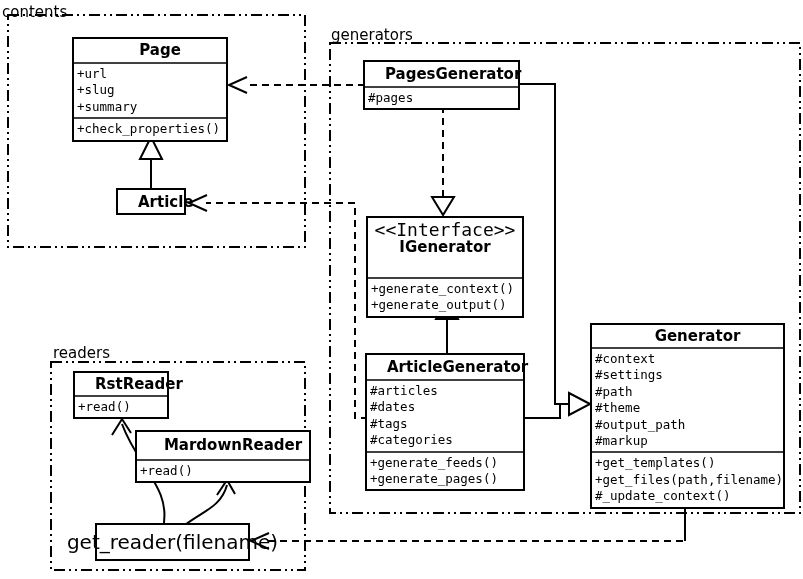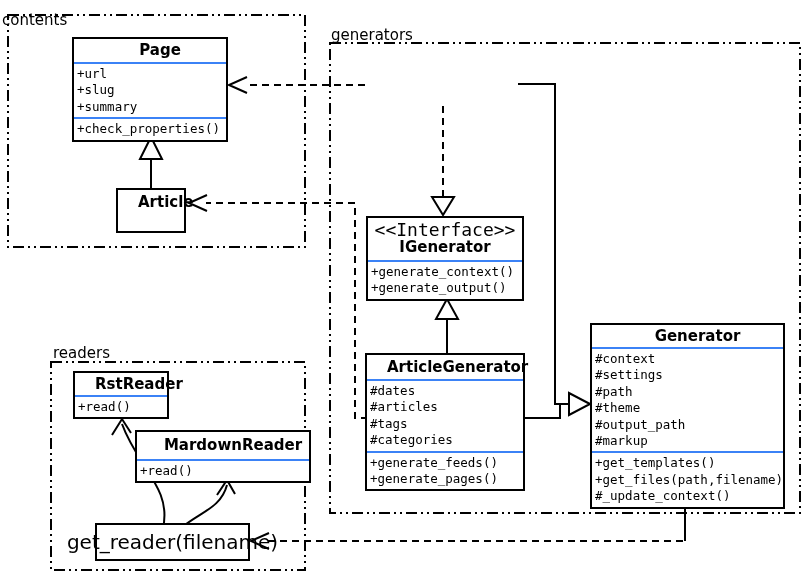--- a/index.html
+++ b/index.html
@@ -12,29 +12,29 @@
     position:absolute;font-size:15px;line-height:16px;color:#000;
     background:transparent;white-space:nowrap;
   }
   .uml-class{
     position:absolute;background:#ffffff;border:2px solid #000;box-sizing:border-box;
   }
   .uml-title{
     font-weight:bold;font-size:15px;text-align:center;white-space:nowrap;padding-left:20px;
   }
   .uml-sec{
-    border-top:2px solid #3b82f6;padding:2px 3px;
+    border-top:2px solid #404040;padding:2px 3px;
     font-family:"DejaVu Sans Mono",monospace;font-size:12.5px;
   }
   .row{white-space:pre;line-height:16.4px;}
   .stereotype{
     font-family:"DejaVu Sans Mono",monospace;font-size:18px;text-align:center;
     line-height:15px;padding-top:4px;
   }
-  .iface-name{font-weight:bold;font-size:15px;text-align:center;line-height:21px;padding-bottom:2px;}
+  .iface-name{font-weight:bold;font-size:15px;text-align:center;line-height:21px;padding-bottom:19px;}
   .fn-box{
     position:absolute;background:#fff;border:2px solid #000;box-sizing:border-box;
     display:flex;align-items:center;justify-content:center;font-size:20px;white-space:nowrap;
   }
   svg line,svg polyline,svg path{stroke:#000;stroke-width:2;fill:none;}
   svg polygon{stroke:#000;stroke-width:2;fill:#fff;}
   .dep{stroke-dasharray:7 5;}
   .pkg{stroke-dasharray:11 4 2 4 2 4;fill:none;stroke:#000;stroke-width:2;}
 </style>
 </head>
@@ -92,55 +92,61 @@
       <path d="M 163 528 C 172 488 138 468 122 424"></path>
       <polyline points="112,435 122,419 131,433"></polyline>
     </g>
 
     <g>
       <path d="M 181 528 C 200 512 221 508 227 485"></path>
       <polyline points="217,495 227,480 235,494"></polyline>
     </g>
   </svg>
 
-  <div class="pkg-label" style="left:2px;top:12px">contents</div>
+  <div class="pkg-label" style="left:2px;top:4px">contents</div>
   <div class="pkg-label" style="left:331px;top:27px">generators</div>
   <div class="pkg-label" style="left:53px;top:345px">readers</div>
 
   <div class="uml-class" style="left:72px;top:37px;width:156px">
     <div class="uml-title" style="line-height:23px">Page</div>
     <div class="uml-sec">
       <div class="row">+url</div>
       <div class="row">+slug</div>
       <div class="row">+summary</div>
     </div>
     <div class="uml-sec">
       <div class="row">+check_properties()</div>
     </div>
   </div>
 
-  <div class="uml-class" style="left:116px;top:188px;width:70px;height:45px">
+  <div class="uml-class" style="left:116px;top:188px;width:70px;height:27px">
     <div class="uml-title" style="line-height:25px">Article</div>
   </div>
 
+  <div class="uml-class" style="left:363px;top:60px;width:157px">
+    <div class="uml-title" style="line-height:24px">PagesGenerator</div>
+    <div class="uml-sec">
+      <div class="row">#pages</div>
+    </div>
+  </div>
 
   <div class="uml-class" style="left:366px;top:216px;width:158px">
     <div class="stereotype">&lt;&lt;Interface&gt;&gt;</div>
     <div class="iface-name">IGenerator</div>
     <div class="uml-sec">
       <div class="row">+generate_context()</div>
       <div class="row">+generate_output()</div>
     </div>
   </div>
 
   <div class="uml-class" style="left:365px;top:353px;width:160px">
     <div class="uml-title" style="line-height:24px">ArticleGenerator</div>
     <div class="uml-sec">
+      <div class="row">#articles</div>
       <div class="row">#dates</div>
-      <div class="row">#articles</div>
       <div class="row">#tags</div>
       <div class="row">#categories</div>
     </div>
     <div class="uml-sec">
       <div class="row">+generate_feeds()</div>
       <div class="row">+generate_pages()</div>
     </div>
   </div>
 
   <div class="uml-class" style="left:590px;top:323px;width:195px">

